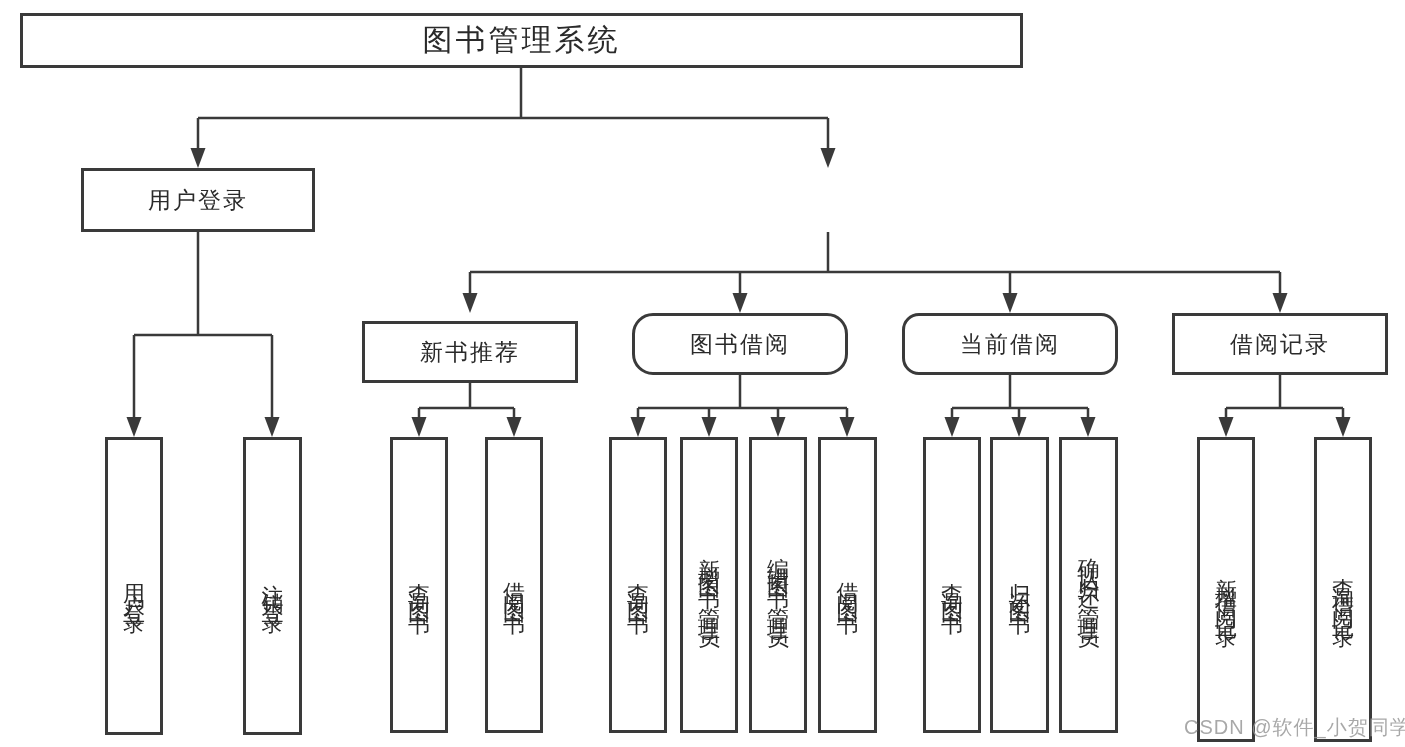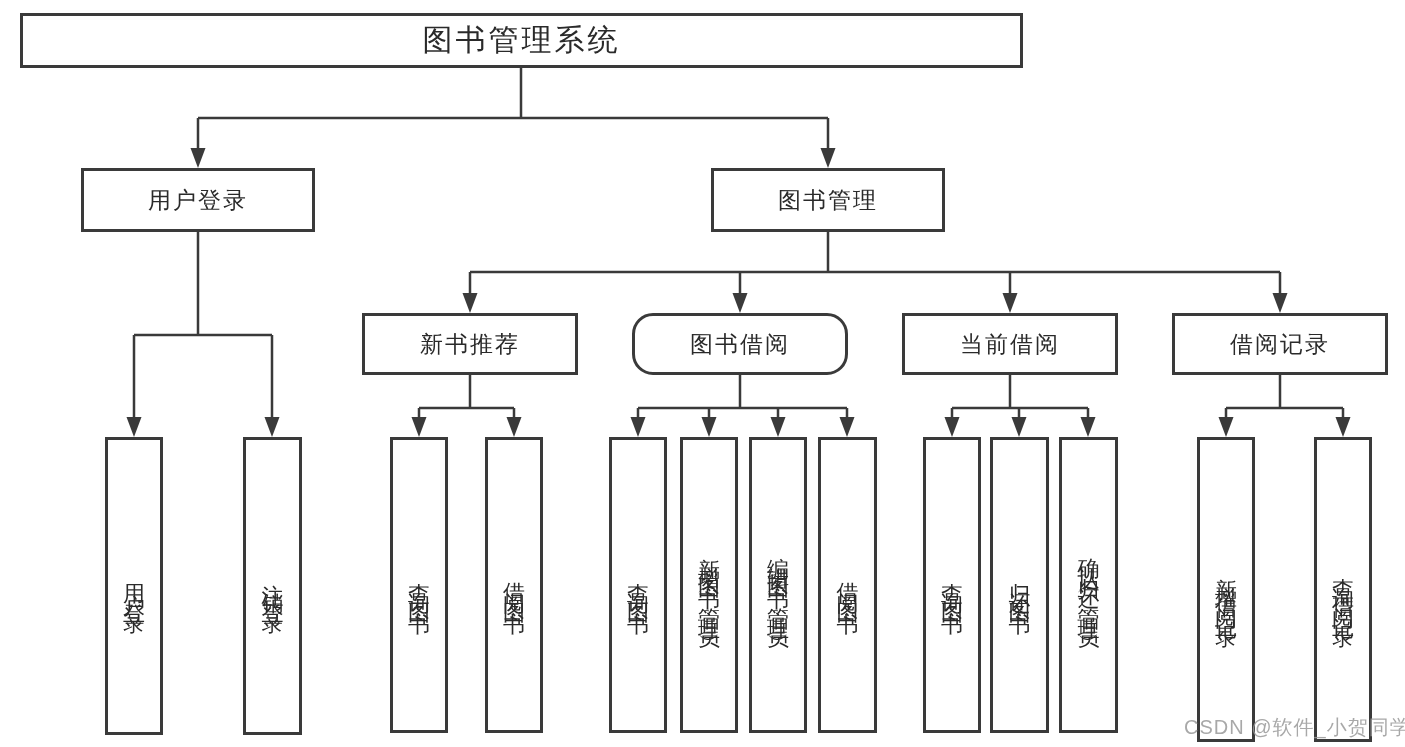--- a/index.html
+++ b/index.html
@@ -93,25 +93,24 @@
       <polygon points="1011.5,417 1026.5,417 1019,437"></polygon>
       <polygon points="1080.5,417 1095.5,417 1088,437"></polygon>
       <polygon points="1218.5,417 1233.5,417 1226,437"></polygon>
       <polygon points="1335.5,417 1350.5,417 1343,437"></polygon>
     </g>
   </svg>
 
   <div class="box root-box" style="left:20px; top:13px; width:1003px; height:55px;">图书管理系统</div>
 
   <div class="box branch-box" style="left:81px; top:168px; width:234px; height:64px;">用户登录</div>
-  <div class="box branch-box" style="left:711px; top:168px; width:234px; height:64px;">图书管理</div>
 
-  <div class="box branch-box" style="left:362px; top:313px; width:216px; height:62px;">新书推荐</div>
+  <div class="box branch-box" style="left:362px; top:321px; width:216px; height:62px;">新书推荐</div>
   <div class="box branch-box" style="left:632px; top:313px; width:216px; height:62px;border-radius:21px;">图书借阅</div>
-  <div class="box branch-box" style="left:902px; top:313px; width:216px; height:62px;">当前借阅</div>
+  <div class="box branch-box" style="left:902px; top:313px; width:216px; height:62px;border-radius:17px;">当前借阅</div>
   <div class="box branch-box" style="left:1172px; top:313px; width:216px; height:62px;">借阅记录</div>
 
   <div class="box leaf-box" style="left:105px; top:437px; width:58px; height:298px;">用户登录</div>
   <div class="box leaf-box" style="left:243px; top:437px; width:59px; height:298px;">注销登录</div>
 
   <div class="box leaf-box" style="left:390px; top:437px; width:58px; height:296px;">查询图书</div>
   <div class="box leaf-box" style="left:485px; top:437px; width:58px; height:296px;">借阅图书</div>
 
   <div class="box leaf-box" style="left:609px; top:437px; width:58px; height:296px;">查询图书</div>
   <div class="box leaf-box" style="left:680px; top:437px; width:58px; height:296px;">新增图书（管理员）</div>

